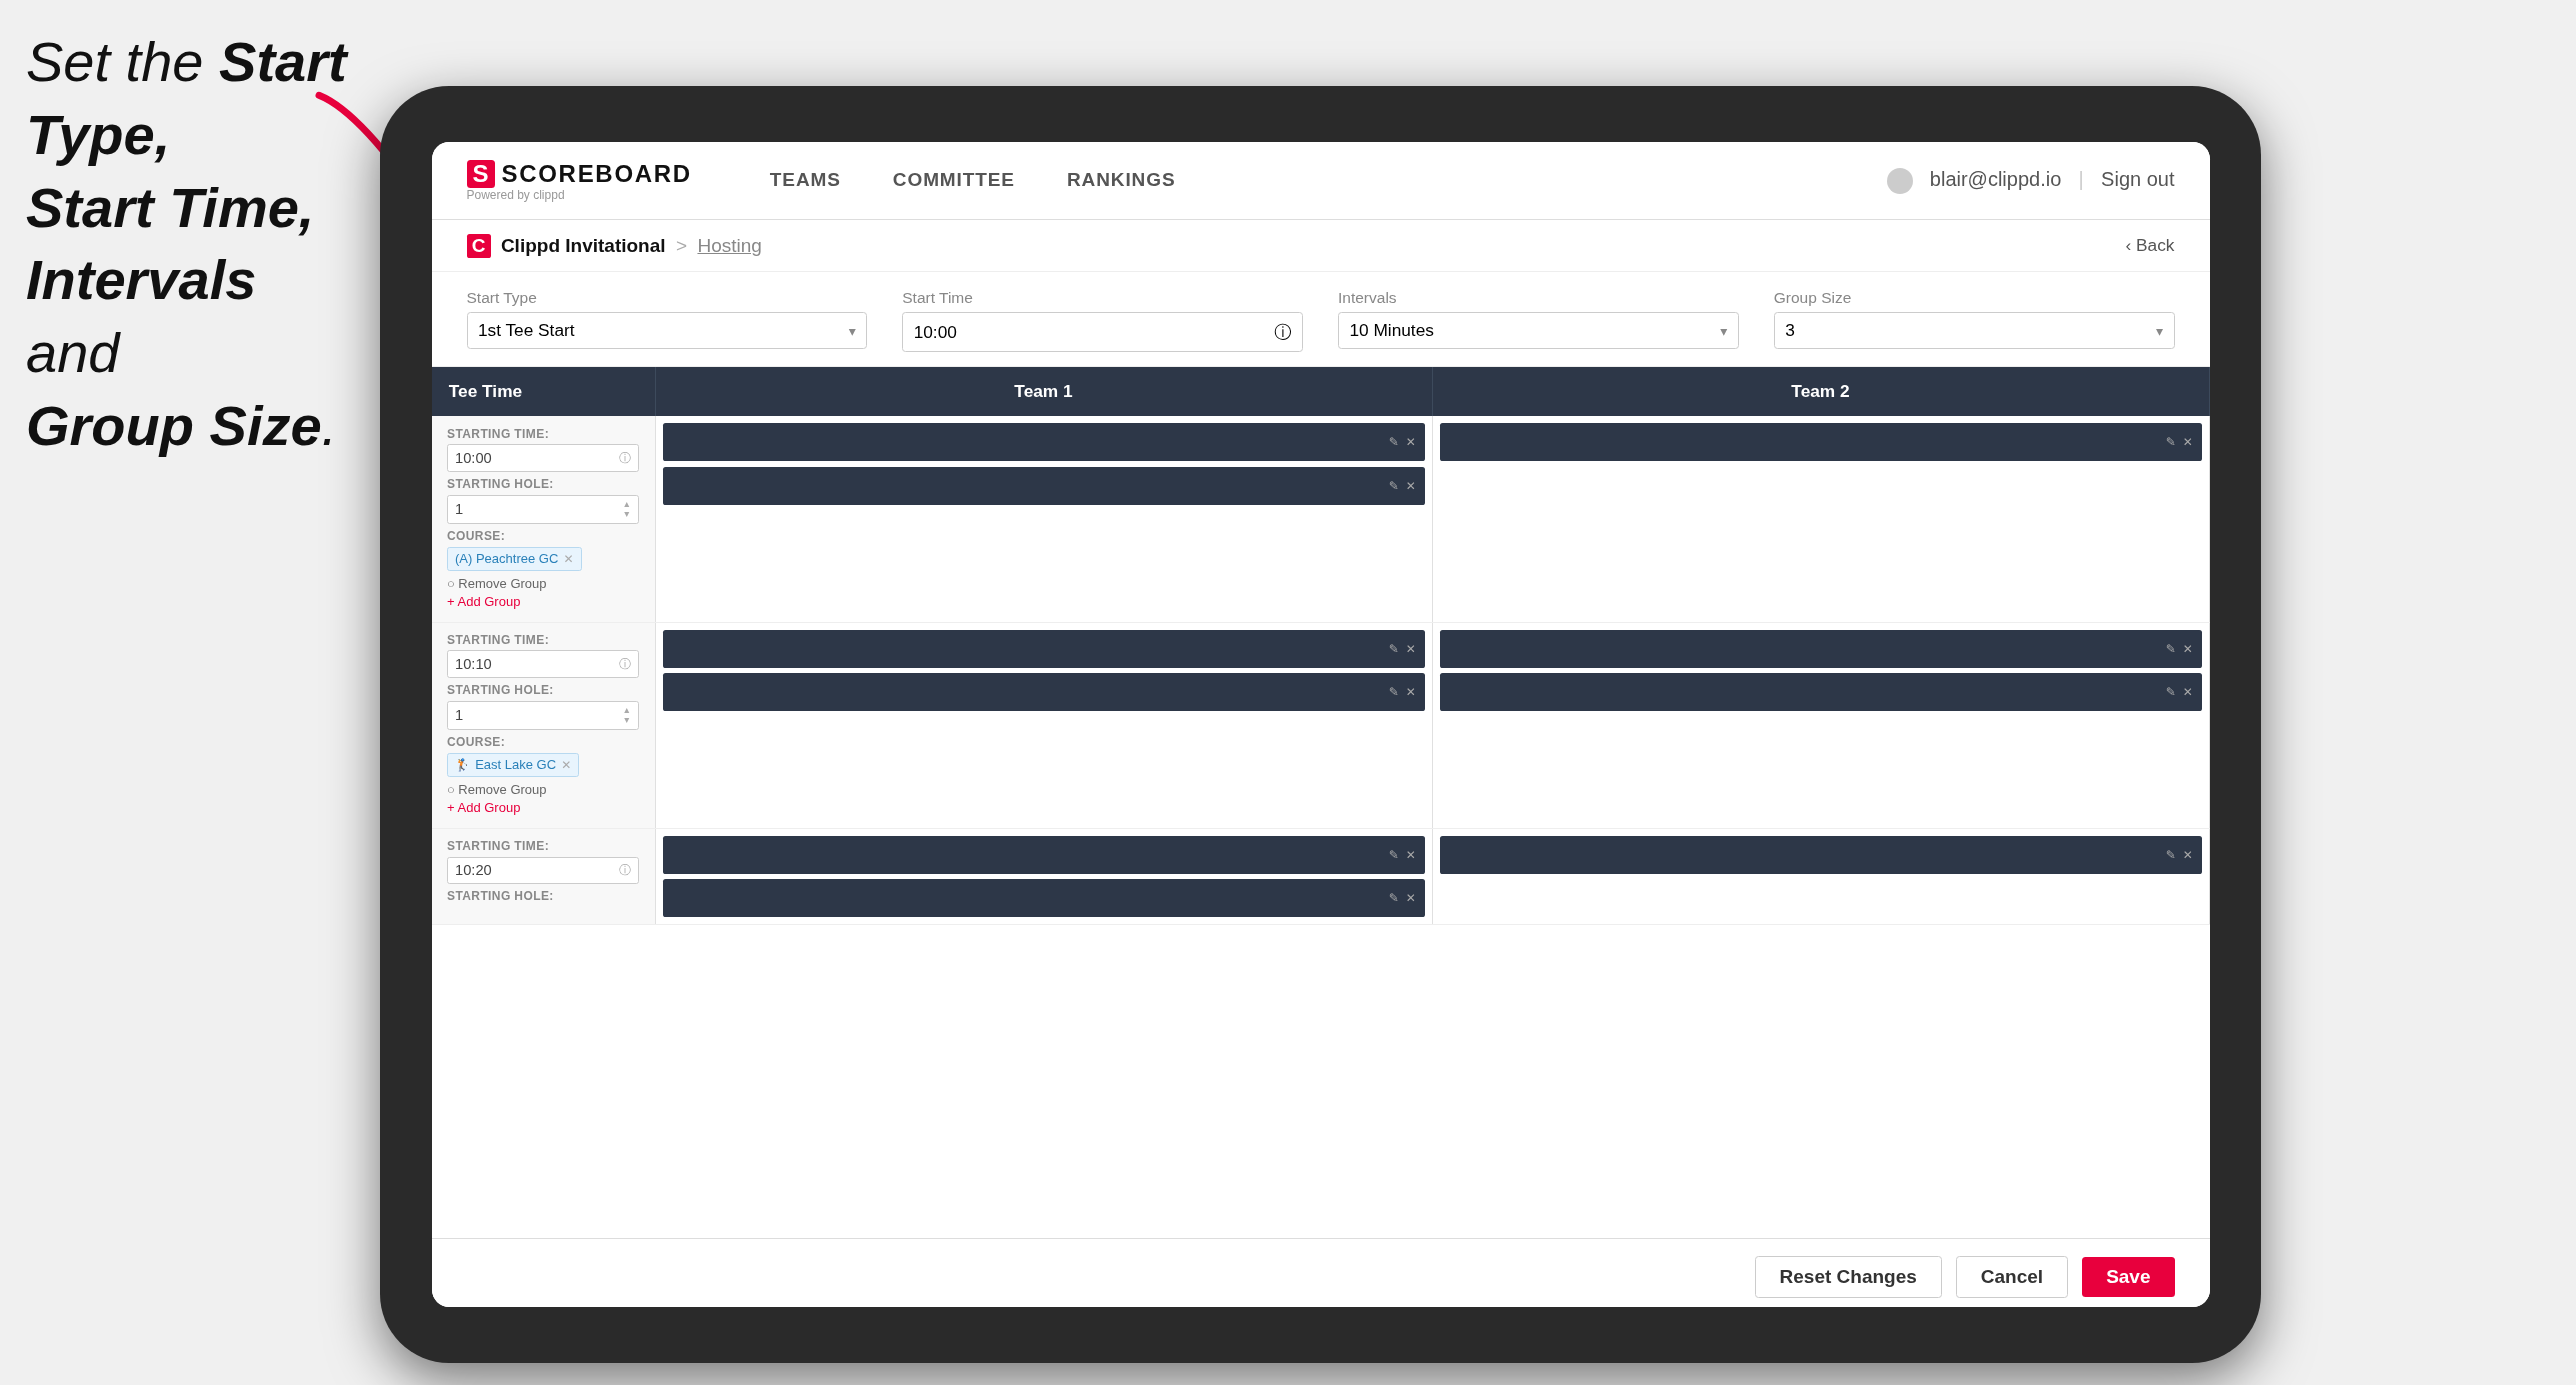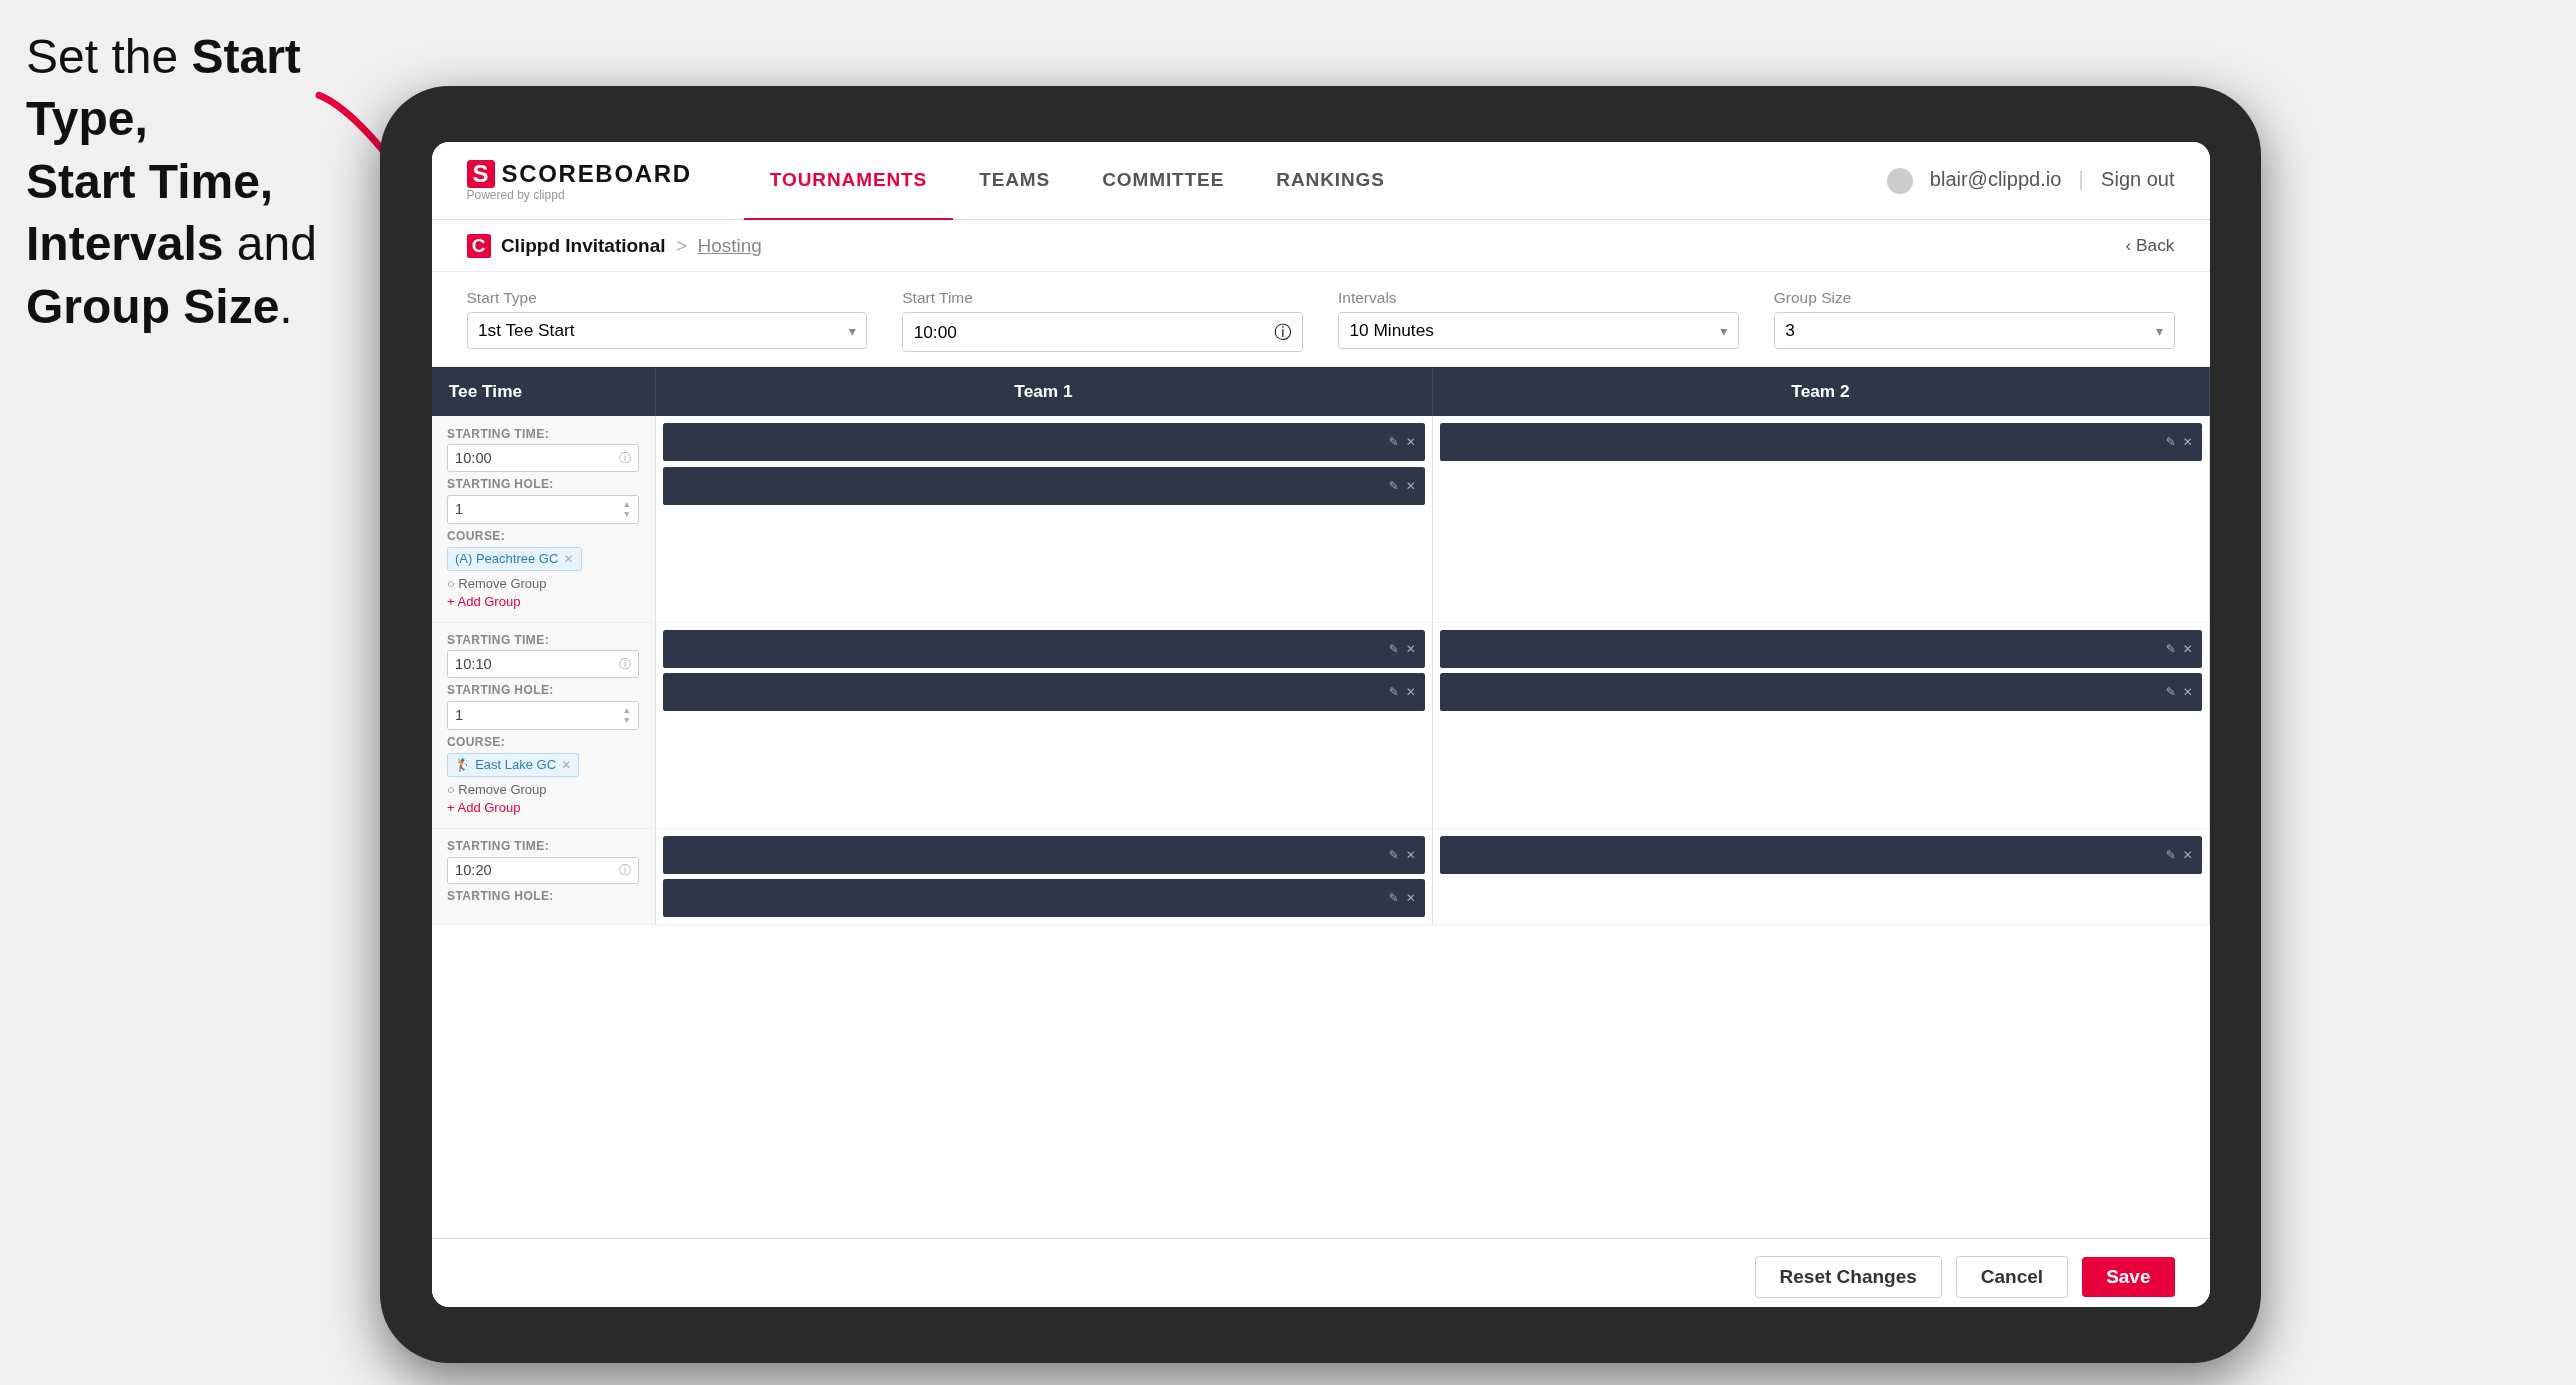--- a/index.html
+++ b/index.html
@@ -10,24 +10,25 @@
       font-family: -apple-system, BlinkMacSystemFont, 'Segoe UI', sans-serif;
       position: relative;
       overflow: hidden;
     }
 
     
     .instruction-text {
       position: absolute;
       top: 26px;
       left: 26px;
-      font-size: 48px;
+      font-size: 56px;
       line-height: 1.3;
       color: #111;
       max-width: 328px;
+      font-style: italic;
     }
     .instruction-text strong {
       font-weight: 900;
     }
 
     
     .arrow-container {
       position: absolute;
       top: 78px;
       left: 293px;
@@ -402,21 +403,20 @@
 
     <div class="top-nav">
       <div class="logo">
         <div style="display:flex;align-items:center;gap:3.5px;">
           <span class="logo-c">S</span>
           <span class="logo-title">SCOREBOARD</span>
         </div>
         <span class="logo-subtitle">Powered by clippd</span>
       </div>
       <div class="nav-tabs">
-        <div class="nav-tab active">TOURNAMENTS</div>
         <div class="nav-tab">TEAMS</div>
         <div class="nav-tab">COMMITTEE</div>
         <div class="nav-tab">RANKINGS</div>
       </div>
       <div class="nav-right">
         <span style="width:26px;height:26px;background:#ccc;border-radius:50%;display:inline-block;"></span>
         <a>blair@clippd.io</a>
         <span>|</span>
         <a>Sign out</a>
       </div>

